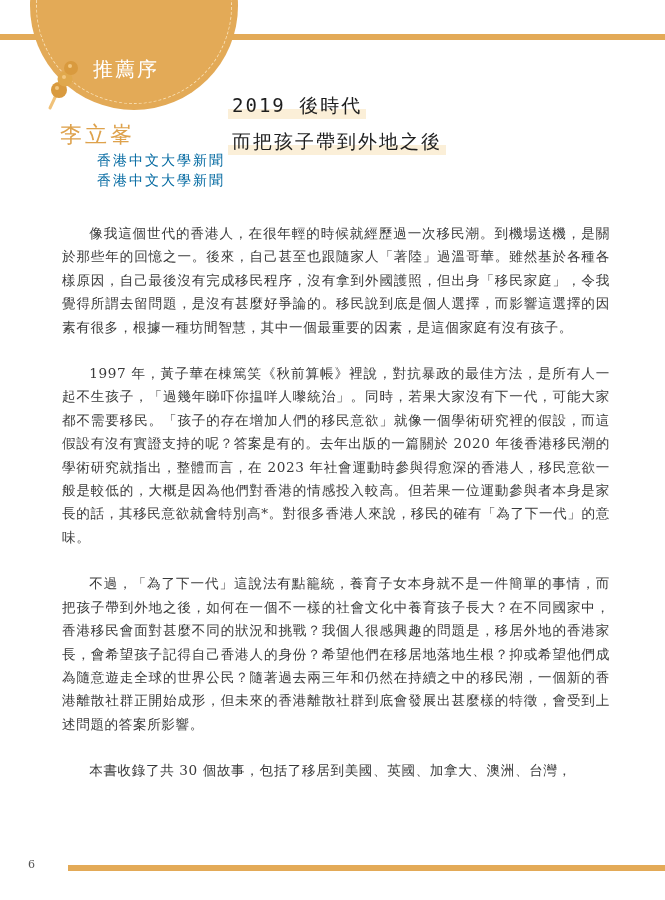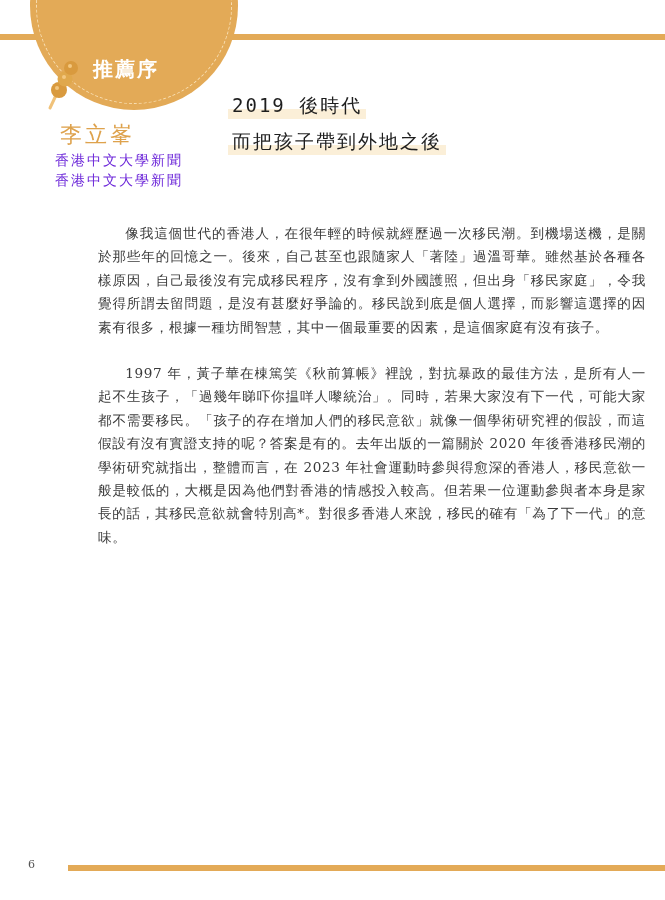--- a/index.html
+++ b/index.html
@@ -16,48 +16,48 @@
   .badge-circle {
     position: absolute; left: 30px; top: -98px; width: 208px; height: 208px;
     border-radius: 50%; background: #e3aa57; z-index: 2;
   }
   .badge-circle::after {
     content: ""; position: absolute; inset: 6px; border-radius: 50%;
     border: 1px dashed rgba(255,240,210,0.75);
   }
   .badge-label {
     position: absolute; left: 93px; top: 56px; z-index: 3;
-    font-family: "DejaVu Sans", sans-serif; font-weight: bold;
+    font-family: "DejaVu Sans", sans-serif; font-weight: normal;
     font-size: 20px; letter-spacing: 2px; color: #ffffff;
   }
   .skewer-icon { position: absolute; left: 44px; top: 52px; z-index: 4; width: 40px; height: 60px; }
   .author-name {
     position: absolute; left: 60px; width: 160px; top: 120px; text-align: left;
     font-family: "DejaVu Sans", sans-serif; font-size: 22px; letter-spacing: 3px;
     color: #dea24c;
   }
   .author-title {
-    position: absolute; left: 55px; width: 170px; text-align: left;
+    position: absolute; left: 55px; width: 170px; text-align: right;
     font-family: Liberation Serif, serif; font-size: 14px; letter-spacing: 2px;
-    color: #6d28d9;
+    color: #0369a1;
   }
   .author-title.l1 { top: 152px; }
   .author-title.l2 { top: 172px; }
   .title-line {
     position: absolute; left: 228px;
     font-family: "DejaVu Sans Mono", monospace; font-size: 19px; letter-spacing: 2px;
     color: #1e1e1e; line-height: 34px; padding: 0 4px;
     background: linear-gradient(to bottom, transparent 62%, #fbefd8 62%, #fbefd8 92%, transparent 92%);
   }
   .title-line.t1 { top: 88px; }
   .title-line.t2 { top: 124px; }
   .body-text {
     position: absolute; left: 62px; width: 548px;
     font-size: 13.6px; line-height: 23.4px; color: #3a3a3a;
-    text-align: justify; letter-spacing: 0.6px; margin-left: 36px;
+    text-align: justify; letter-spacing: 0.6px;
   }
   .para { margin: 0 0 23px 0; text-indent: 2em; }
   .page-number {
     position: absolute; left: 28px; top: 858px;
     font-size: 11px; color: #555;
   }
   .bottom-bar {
     position: absolute; left: 68px; top: 865px; width: 597px; height: 6px;
     background: #e3aa57;
   }
@@ -83,16 +83,18 @@
 <div class="author-name">李立峯</div>
 <div class="author-title l1">香港中文大學新聞</div>
 <div class="author-title l2">香港中文大學新聞</div>
 
 <div class="title-line t1">2019 後時代</div>
 <div class="title-line t2">而把孩子帶到外地之後</div>
 
 <div class="body-text" style="top: 222px;">
   <p class="para">像我這個世代的香港人，在很年輕的時候就經歷過一次移民潮。到機場送機，是關於那些年的回憶之一。後來，自己甚至也跟隨家人「著陸」過溫哥華。雖然基於各種各樣原因，自己最後沒有完成移民程序，沒有拿到外國護照，但出身「移民家庭」，令我覺得所謂去留問題，是沒有甚麼好爭論的。移民說到底是個人選擇，而影響這選擇的因素有很多，根據一種坊間智慧，其中一個最重要的因素，是這個家庭有沒有孩子。</p>
   <p class="para">1997 年，黃子華在棟篤笑《秋前算帳》裡說，對抗暴政的最佳方法，是所有人一起不生孩子，「過幾年睇吓你揾咩人嚟統治」。同時，若果大家沒有下一代，可能大家都不需要移民。「孩子的存在增加人們的移民意欲」就像一個學術研究裡的假設，而這假設有沒有實證支持的呢？答案是有的。去年出版的一篇關於 2020 年後香港移民潮的學術研究就指出，整體而言，在 2023 年社會運動時參與得愈深的香港人，移民意欲一般是較低的，大概是因為他們對香港的情感投入較高。但若果一位運動參與者本身是家長的話，其移民意欲就會特別高*。對很多香港人來說，移民的確有「為了下一代」的意味。</p>
+  <p class="para">不過，「為了下一代」這說法有點籠統，養育子女本身就不是一件簡單的事情，而把孩子帶到外地之後，如何在一個不一樣的社會文化中養育孩子長大？在不同國家中，香港移民會面對甚麼不同的狀況和挑戰？我個人很感興趣的問題是，移居外地的香港家長，會希望孩子記得自己香港人的身份？希望他們在移居地落地生根？抑或希望他們成為隨意遊走全球的世界公民？隨著過去兩三年和仍然在持續之中的移民潮，一個新的香港離散社群正開始成形，但未來的香港離散社群到底會發展出甚麼樣的特徵，會受到上述問題的答案所影響。</p>
+  <p class="para">本書收錄了共 30 個故事，包括了移居到美國、英國、加拿大、澳洲、台灣，</p>
 </div>
 
 <div class="page-number">6</div>
 <div class="bottom-bar"></div>
 
 </body></html>

